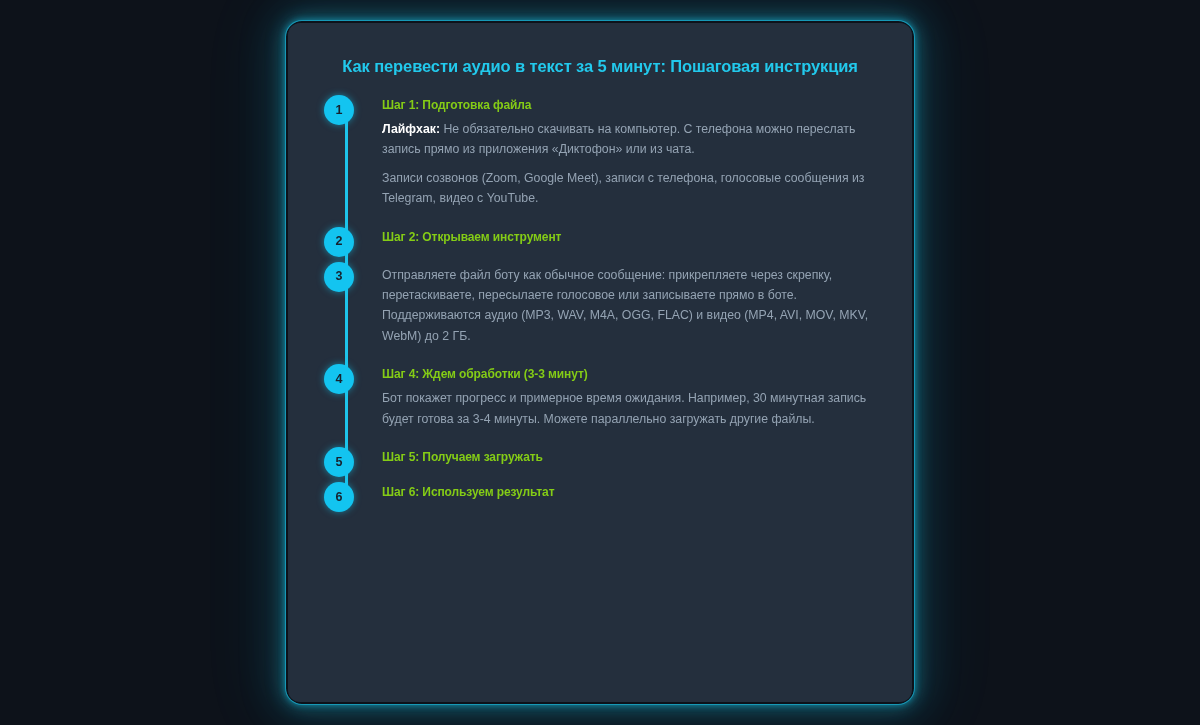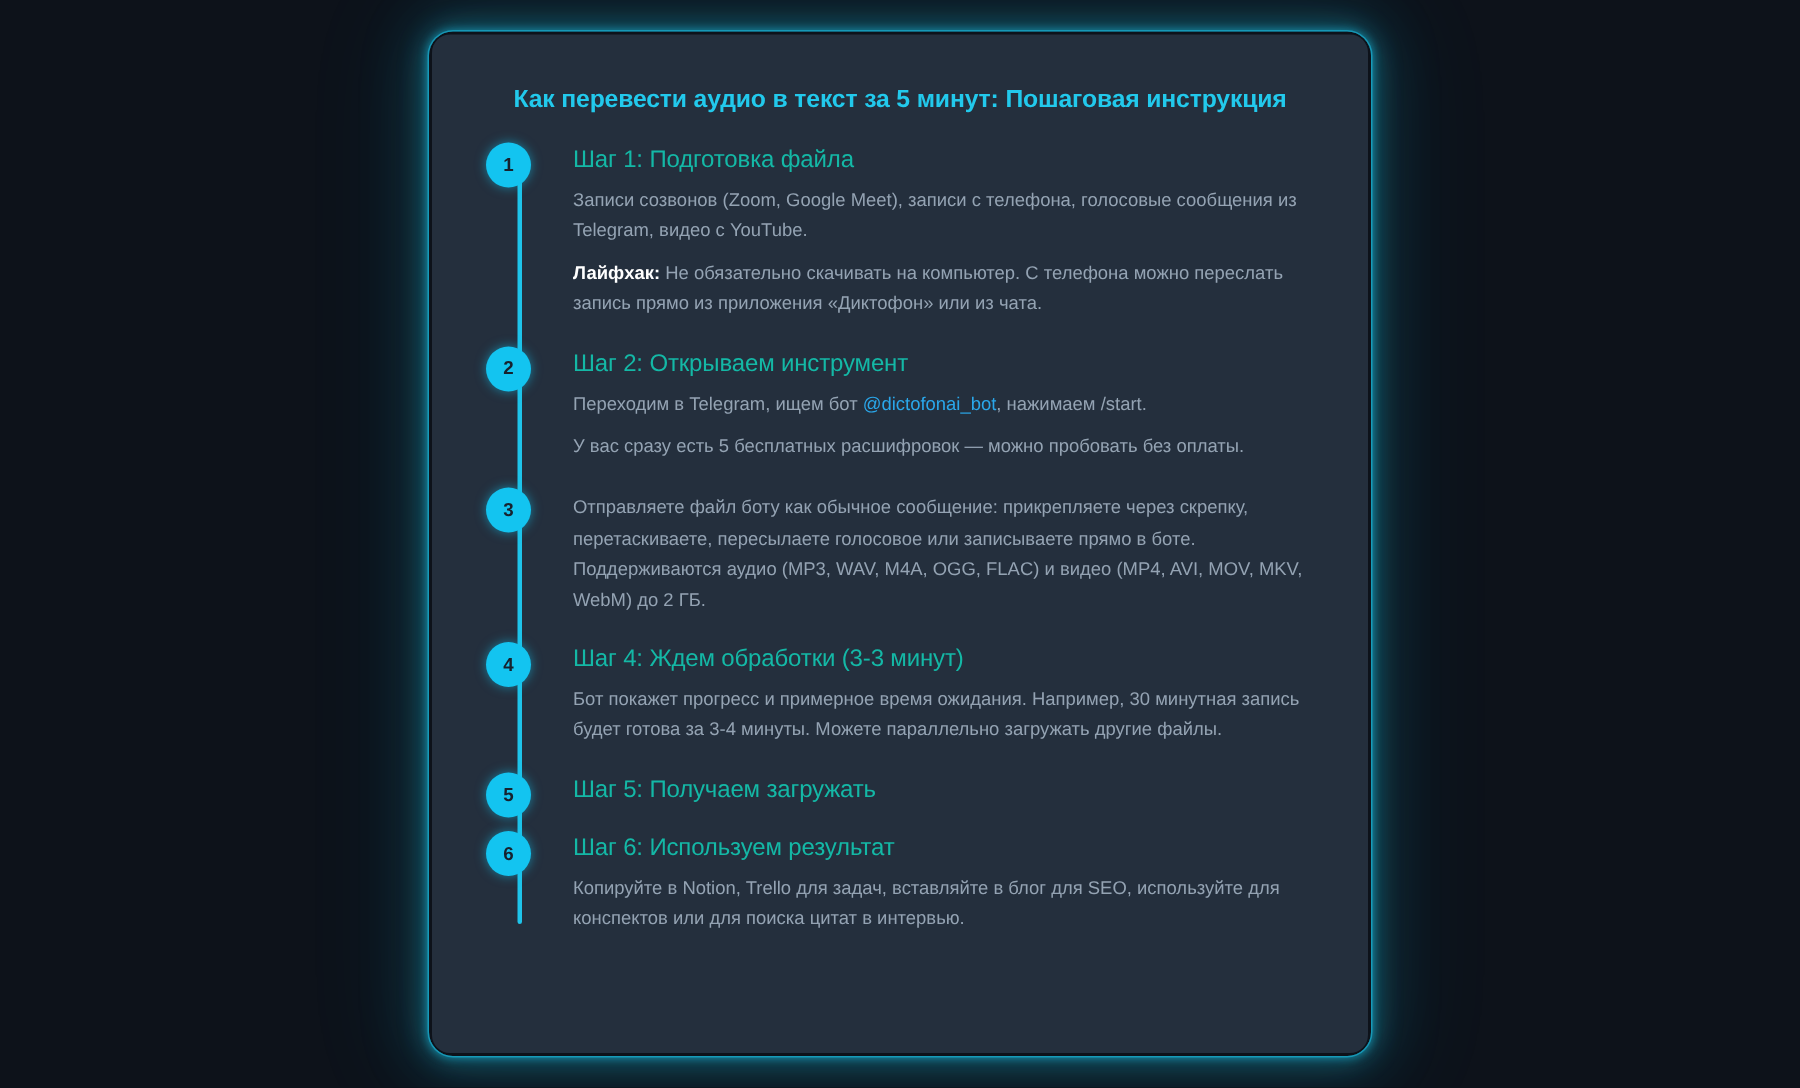--- a/index.html
+++ b/index.html
@@ -94,23 +94,23 @@
     font-size: 12.5px;
     font-weight: bold;
     display: flex;
     align-items: center;
     justify-content: center;
     line-height: 1;
     box-shadow: 0 0 7px rgba(19, 196, 240, 0.55);
   }
 
   .step-title {
-    color: #14b8a6;
-    font-size: 16px;
-    font-weight: normal;
+    color: #84cc16;
+    font-size: 12px;
+    font-weight: bold;
     letter-spacing: -0.1px;
     margin-bottom: 7px;
   }
 
   .step-body p {
     color: #94a3b3;
     font-size: 12.3px;
     line-height: 1.66;
     margin-bottom: 8px;
     max-width: 512px;
@@ -137,37 +137,31 @@
     <h1 class="card-title">Как перевести аудио в текст за 5 минут: Пошаговая инструкция</h1>
 
     <div class="timeline">
       <div class="timeline-rail"></div>
 
       <section class="step">
         <div class="step-badge">1</div>
         <h2 class="step-title">Шаг 1: Подготовка файла</h2>
         <div class="step-body">
           <p>
-            <span>Записи созвонов (Zoom, Google Meet), записи с телефона, голосовые сообщения из Telegram, видео с YouTube.</span>
+            <span class="lead-label">Лайфхак:</span><span> Не обязательно скачивать на компьютер. С телефона можно переслать запись прямо из приложения «Диктофон» или из чата.</span>
           </p>
           <p>
-            <span class="lead-label">Лайфхак:</span><span> Не обязательно скачивать на компьютер. С телефона можно переслать запись прямо из приложения «Диктофон» или из чата.</span>
+            <span>Записи созвонов (Zoom, Google Meet), записи с телефона, голосовые сообщения из Telegram, видео с YouTube.</span>
           </p>
         </div>
       </section>
 
       <section class="step">
         <div class="step-badge">2</div>
         <h2 class="step-title">Шаг 2: Открываем инструмент</h2>
-        <div class="step-body">
-          <p><span>Переходим в Telegram, ищем бот </span><a class="bot-link" href="#">@dictofonai_bot</a><span>, нажимаем /start.</span></p>
-          <p>
-            <span>У вас сразу есть 5 бесплатных расшифровок — можно пробовать без оплаты.</span>
-          </p>
-        </div>
       </section>
 
       <section class="step">
         <div class="step-badge">3</div>
         <div class="step-body">
           <p>
             <span>Отправляете файл боту как обычное сообщение: прикрепляете через скрепку, перетаскиваете, пересылаете голосовое или записываете прямо в боте. Поддерживаются аудио (MP3, WAV, M4A, OGG, FLAC) и видео (MP4, AVI, MOV, MKV, WebM) до 2 ГБ.</span>
           </p>
         </div>
       </section>
@@ -183,23 +177,18 @@
       </section>
 
       <section class="step">
         <div class="step-badge">5</div>
         <h2 class="step-title">Шаг 5: Получаем загружать</h2>
       </section>
 
       <section class="step">
         <div class="step-badge">6</div>
         <h2 class="step-title">Шаг 6: Используем результат</h2>
-        <div class="step-body">
-          <p>
-            <span>Копируйте в Notion, Trello для задач, вставляйте в блог для SEO, используйте для конспектов или для поиска цитат в интервью.</span>
-          </p>
-        </div>
       </section>
 
     </div>
 
   </div>
 </div>
 
 </body></html>

